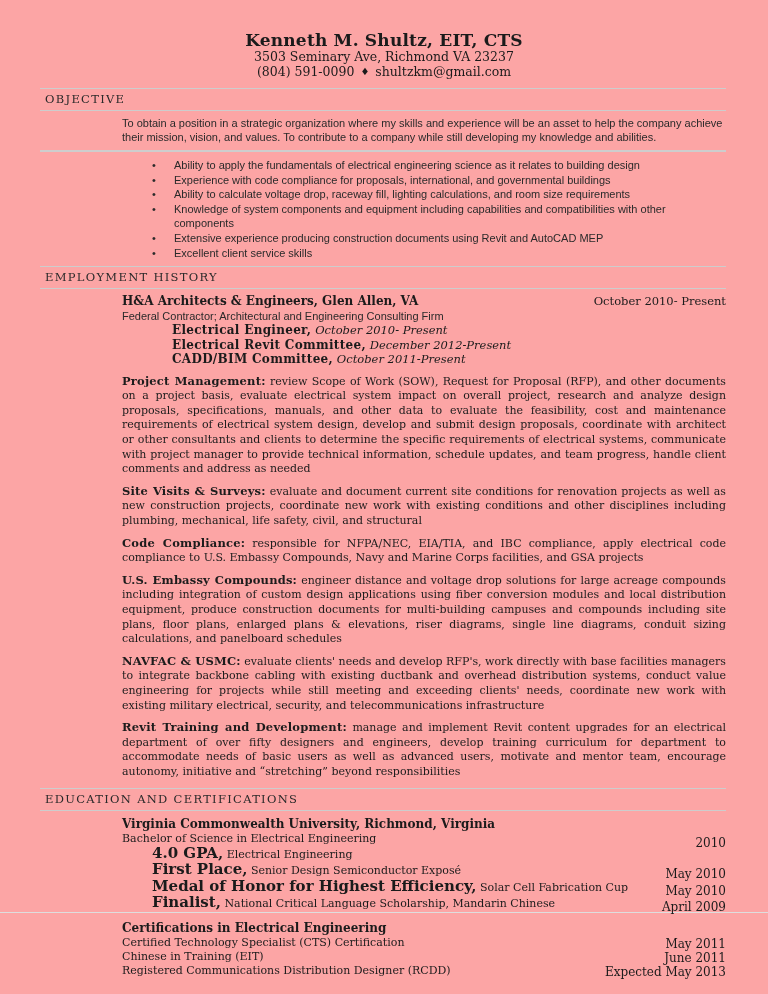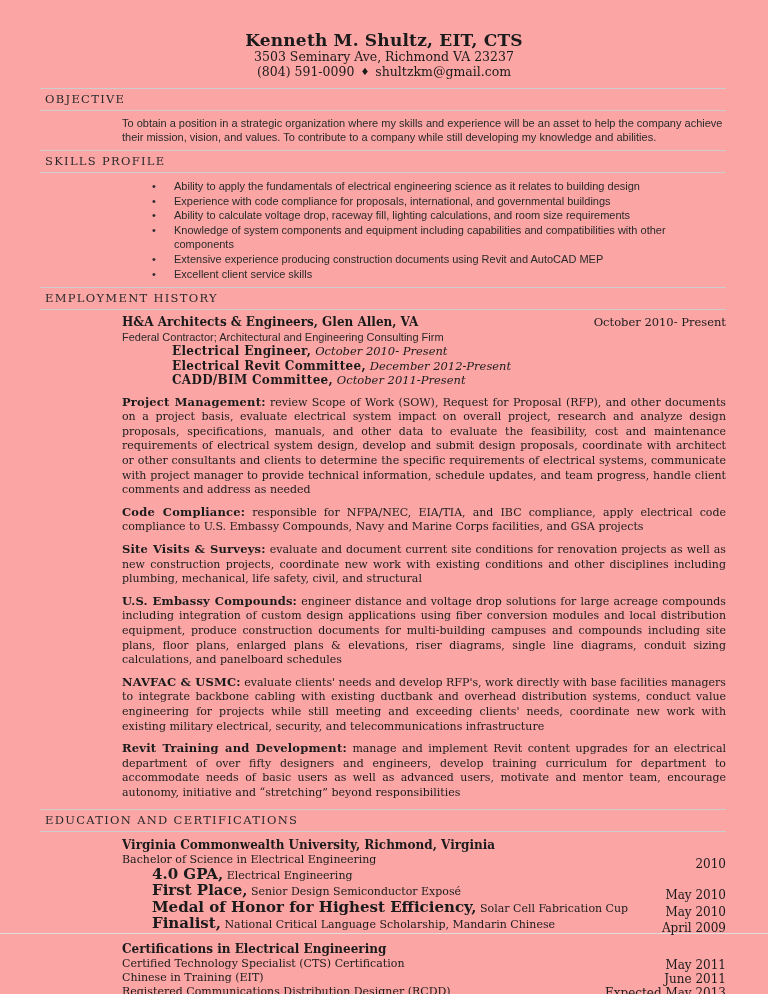--- a/index.html
+++ b/index.html
@@ -69,21 +69,20 @@
     <div class="contact"><span>(804) 591-0090</span> <span class="diamond">♦</span> <span>shultzkm@gmail.com</span></div>
   </div>
 
   <div class="rule" style="margin-top:8px;"></div>
   <div class="section-title">OBJECTIVE</div>
   <div class="rule"></div>
 
   <div class="indent sans body-sans objective-text">To obtain a position in a strategic organization where my skills and experience will be an asset to help the company achieve their mission, vision, and values.  To contribute to a company while still developing my knowledge and abilities.</div>
 
   <div class="rule"></div>
-  <div class="section-title">SKILLS PROFILE</div>
   <div class="rule"></div>
 
   <div class="bullets sans">
     <div class="bullet-row">
         <span class="bullet-dot">•</span>
         <span>Ability to apply the fundamentals of electrical engineering science as it relates to building design</span>
       </div>
     <div class="bullet-row">
         <span class="bullet-dot">•</span>
         <span>Experience with code compliance for proposals, international, and governmental buildings</span>
@@ -116,22 +115,22 @@
   </div>
   <div class="indent sans company-desc">Federal Contractor; Architectural and Engineering Consulting Firm</div>
 
   <div class="positions">
     <div class="position"><b>Electrical Engineer,</b> <i>October 2010- Present</i></div>
     <div class="position"><b>Electrical Revit Committee,</b> <i>December 2012-Present</i></div>
     <div class="position"><b>CADD/BIM Committee,</b> <i>October 2011-Present</i></div>
   </div>
 
   <div class="indent body-serif just duty"><b>Project Management:</b> <span>review Scope of Work (SOW), Request for Proposal (RFP), and other documents on a project basis, evaluate electrical system impact on overall project, research and analyze design proposals, specifications, manuals, and other data to evaluate the feasibility, cost and maintenance requirements of electrical system design, develop and submit design proposals, coordinate with architect or other consultants and clients to determine the specific requirements of electrical systems, communicate with project manager to provide technical information, schedule updates, and team progress, handle client comments and address as needed</span></div>
+  <div class="indent body-serif just duty"><b>Site Visits &amp; Surveys:</b> <span>evaluate and document current site conditions for renovation projects as well as new construction projects, coordinate new work with existing conditions and other disciplines including plumbing, mechanical, life safety, civil, and structural</span></div>
   <div class="indent body-serif just duty"><b>Code Compliance:</b> <span>responsible for NFPA/NEC, EIA/TIA, and IBC compliance, apply electrical code compliance to U.S. Embassy Compounds, Navy and Marine Corps facilities, and GSA projects</span></div>
-  <div class="indent body-serif just duty"><b>Site Visits &amp; Surveys:</b> <span>evaluate and document current site conditions for renovation projects as well as new construction projects, coordinate new work with existing conditions and other disciplines including plumbing, mechanical, life safety, civil, and structural</span></div>
   <div class="indent body-serif just duty"><b>U.S. Embassy Compounds:</b> <span>engineer distance and voltage drop solutions for large acreage compounds including integration of custom design applications using fiber conversion modules and local distribution equipment, produce construction documents for multi-building campuses and compounds including site plans, floor plans, enlarged plans &amp; elevations, riser diagrams, single line diagrams, conduit sizing calculations, and panelboard schedules</span></div>
   <div class="indent body-serif just duty"><b>NAVFAC &amp; USMC:</b> <span>evaluate clients' needs and develop RFP's, work directly with base facilities managers to integrate backbone cabling with existing ductbank and overhead distribution systems, conduct value engineering for projects while still meeting and exceeding clients' needs, coordinate new work with existing military electrical, security, and telecommunications infrastructure</span></div>
   <div class="indent body-serif just duty"><b>Revit Training and Development:</b> <span>manage and implement Revit content upgrades for an electrical department of over fifty designers and engineers, develop training curriculum for department to accommodate needs of basic users as well as advanced users, motivate and mentor team, encourage autonomy, initiative and “stretching” beyond responsibilities</span></div>
 
   <div class="rule" style="margin-top:8px;"></div>
   <div class="section-title">EDUCATION AND CERTIFICATIONS</div>
   <div class="rule"></div>
 
   <div class="indent uni">Virginia Commonwealth University, Richmond, Virginia</div>
 

